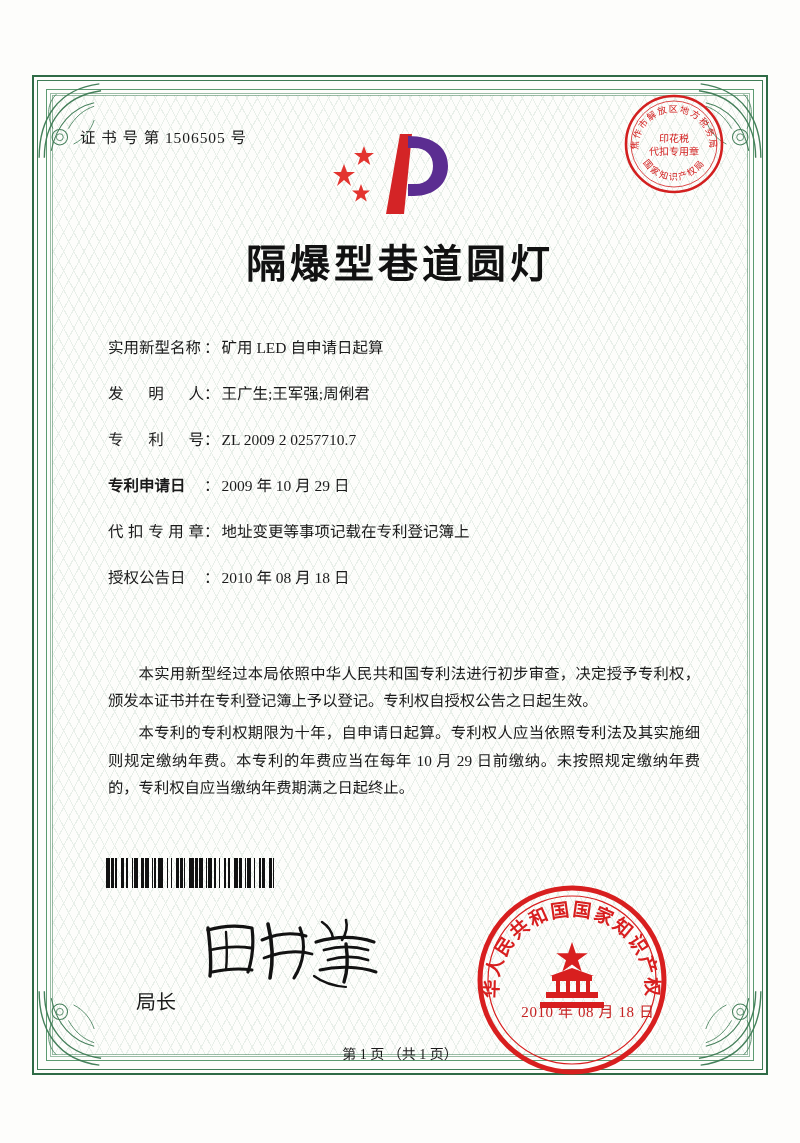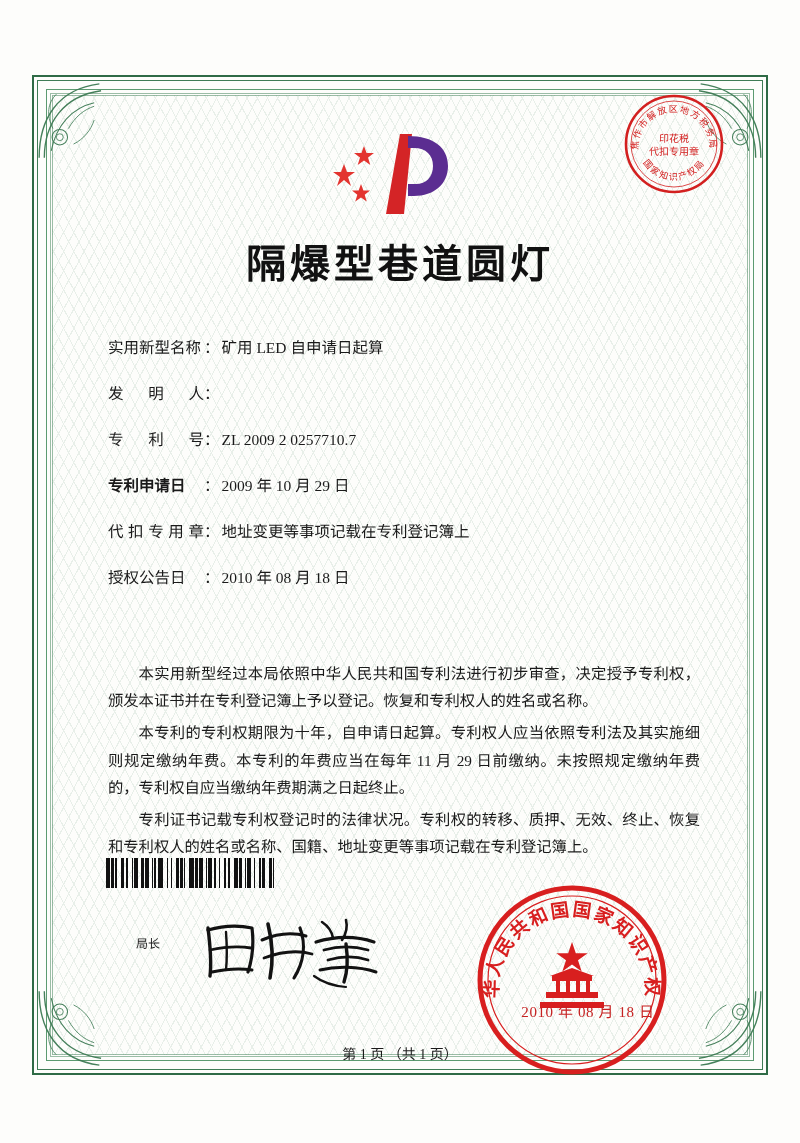--- a/index.html
+++ b/index.html
@@ -187,22 +187,22 @@
   .barcode i {
     display: block;
     background: #111;
     height: 100%;
   }
 
   
   .sig-label {
     position: absolute;
     left: 136px;
-    top: 934px;
-    font-size: 12px;
+    top: 986px;
+    font-size: 20px;
   }
   .sig-mark {
     position: absolute;
     left: 196px;
     top: 910px;
     width: 200px;
     height: 80px;
   }
   .sig-mark svg { width: 100%; height: 100%; display: block; }
 
@@ -288,20 +288,21 @@
       <path d="M12 94 C12 54 34 22 78 16"></path>
       <path d="M20 86 C26 56 44 36 70 30" stroke-width="1.2"></path>
       <circle cx="30" cy="70" r="9" stroke-width="1.2"></circle>
       <circle cx="30" cy="70" r="4" stroke-width="1"></circle>
       <path d="M40 60 C48 46 58 38 70 34" stroke-width="1"></path>
       <path d="M22 60 C14 44 16 30 26 20" stroke-width="1"></path>
       <path d="M46 78 C58 72 66 62 70 50" stroke-width="1"></path>
     </svg>
   </div>
 
+  <div class="cert-no">证 书 号 第 1506505 号</div>
 
   <div class="logo">
     <svg viewBox="0 0 130 92">
       <g fill="#e3342f">
         <polygon points="14,36 17,44 25,44 18,49 21,58 14,52 7,58 10,49 3,44 11,44"></polygon>
         <polygon points="34,18 36.6,25 44,25 38,29.6 40.3,37 34,32.6 27.7,37 30,29.6 24,25 31.4,25"></polygon>
         <polygon points="31,56 33.4,62.6 40,62.6 34.7,66.8 36.7,73.5 31,69.4 25.3,73.5 27.3,66.8 22,62.6 28.6,62.6"></polygon>
       </g>
       <polygon fill="#d42426" points="70,6 82,6 74,86 56,86"></polygon>
       <path fill="#5b2d91" d="M78 8 C104 8 118 20 118 38 C118 56 104 68 84 68 L78 68 L78 56 L86 56 C96 56 103 49 103 38 C103 27 96 20 84 20 L78 20 Z"></path>
@@ -331,20 +332,21 @@
 
     <div class="field-row">
       <span class="field-label w-name">实用新型名称</span>
       <span class="field-colon">：</span>
       <span class="field-value">矿用 LED 自申请日起算</span>
     </div>
 
     <div class="field-row">
       <span class="field-label spread w-inv">发明人</span>
       <span class="field-colon">：</span>
+      <span class="field-value">王广生;王军强;周俐君</span>
     </div>
 
     <div class="field-row">
       <span class="field-label spread w-pno">专利号</span>
       <span class="field-colon">：</span>
       <span class="field-value">ZL 2009 2 0257710.7</span>
     </div>
 
     <div class="field-row">
       <span class="field-label w-appd">专利申请日</span>
@@ -360,23 +362,22 @@
 
     <div class="field-row">
       <span class="field-label w-grant">授权公告日</span>
       <span class="field-colon">：</span>
       <span class="field-value">2010 年 08 月 18 日</span>
     </div>
 
   </div>
 
   <div class="body-text">
-    <p>本实用新型经过本局依照中华人民共和国专利法进行初步审查，决定授予专利权，颁发本证书并在专利登记簿上予以登记。恢复和专利权人的姓名或名称。</p>
-    <p>本专利的专利权期限为十年，自申请日起算。专利权人应当依照专利法及其实施细则规定缴纳年费。本专利的年费应当在每年 11 月 29 日前缴纳。未按照规定缴纳年费的，专利权自应当缴纳年费期满之日起终止。</p>
-    <p>专利证书记载专利权登记时的法律状况。专利权的转移、质押、无效、终止、恢复和专利权人的姓名或名称、国籍、地址变更等事项记载在专利登记簿上。</p>
+    <p>本实用新型经过本局依照中华人民共和国专利法进行初步审查，决定授予专利权，颁发本证书并在专利登记簿上予以登记。专利权自授权公告之日起生效。</p>
+    <p>本专利的专利权期限为十年，自申请日起算。专利权人应当依照专利法及其实施细则规定缴纳年费。本专利的年费应当在每年 10 月 29 日前缴纳。未按照规定缴纳年费的，专利权自应当缴纳年费期满之日起终止。</p>
   </div>
 
   <div class="barcode">
       <i style="width: 4.05px; background: rgb(17, 17, 17);"></i>
       <i style="width: 1.35px; background: transparent;"></i>
       <i style="width: 2.7px; background: rgb(17, 17, 17);"></i>
       <i style="width: 1.35px; background: transparent;"></i>
       <i style="width: 1.35px; background: rgb(17, 17, 17);"></i>
       <i style="width: 4.05px; background: transparent;"></i>
       <i style="width: 2.7px; background: rgb(17, 17, 17);"></i>

